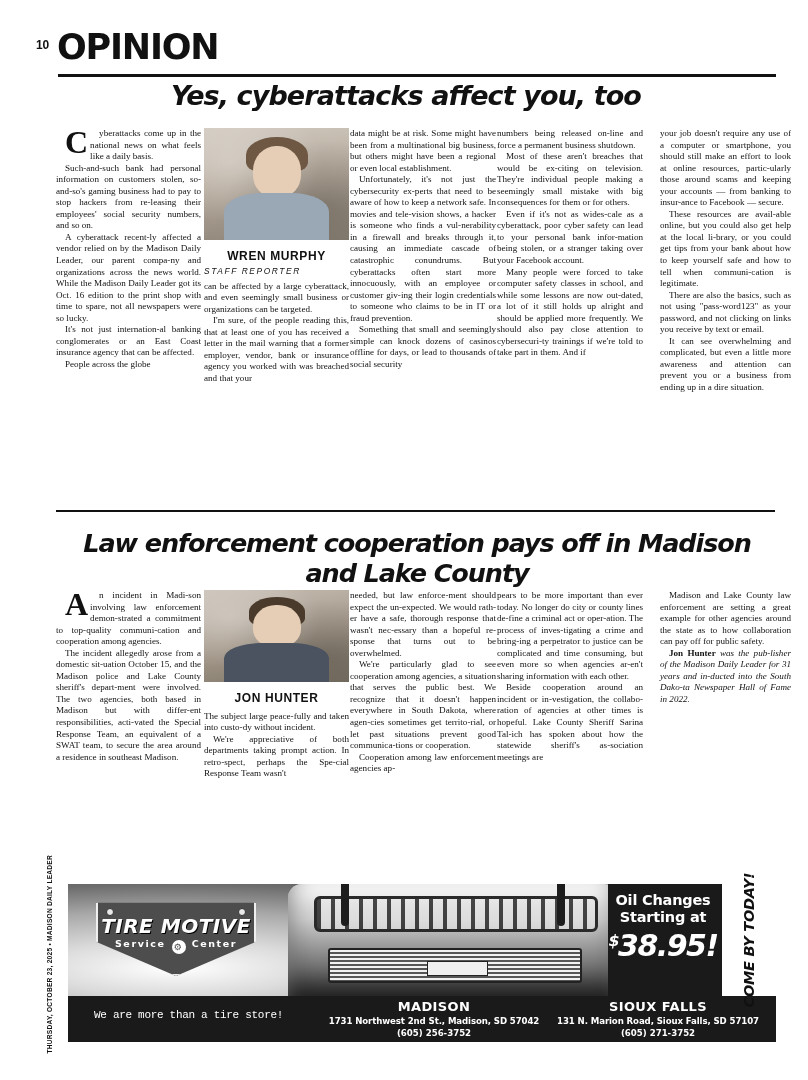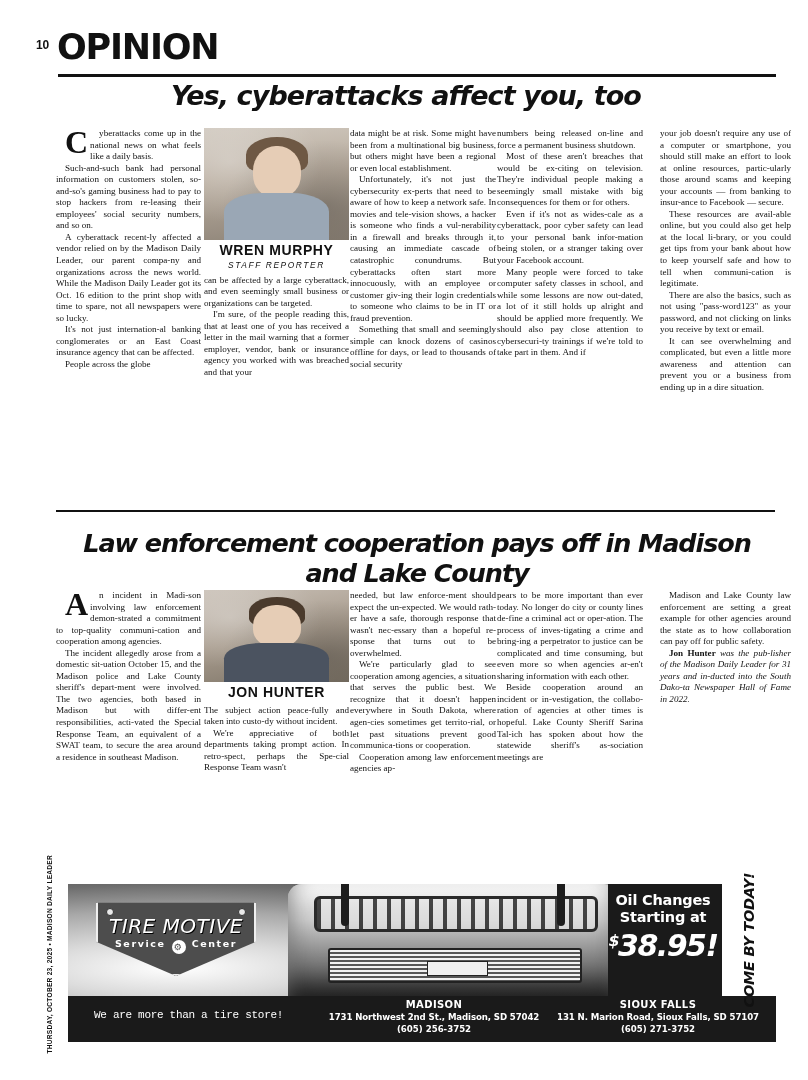--- a/index.html
+++ b/index.html
@@ -163,31 +163,30 @@
   .photo.p2 .hair { background: #4a3a2c; left: 31%; width: 39%; }
   .photo .bg-blur {
     position: absolute; inset: 0;
     background:
       radial-gradient(ellipse at 18% 30%, rgba(255,255,255,.30), transparent 55%),
       radial-gradient(ellipse at 82% 70%, rgba(0,0,0,.22), transparent 60%);
   }
   .caption-name {
     font-family: "Liberation Sans", sans-serif;
     font-weight: bold;
-    font-size: 14px;
+    font-size: 12px;
     letter-spacing: 0.6px;
     text-align: center;
-    margin-top: 5px;
+    margin-top: 11px;
   }
   .caption-role {
     font-family: "Liberation Sans", sans-serif;
     font-style: italic;
     font-size: 8.4px;
     letter-spacing: 1.6px;
-    text-align: center;
     line-height: 12px;
     margin-top: 2px;
     margin-bottom: 4px;
   }
   .caption-name.plain { margin-bottom: 6px; }
 
   
   .divider {
     position: absolute;
     left: 56px;
@@ -303,21 +302,21 @@
     clip-path: polygon(0% 6%, 100% 6%, 100% 56%, 50% 100%, 0% 56%);
     box-shadow: 0 0 0 2px #222;
   }
   .ad-logo-name {
     position: absolute;
     left: 0; top: 16px;
     width: 160px;
     text-align: center;
     font-family: "DejaVu Sans", sans-serif;
     font-style: italic;
-    font-weight: normal;
+    font-weight: bold;
     font-size: 20px;
     color: #fff;
     letter-spacing: 0.5px;
     text-shadow: 1px 1px 0 #000;
   }
   .ad-logo-sub {
     position: absolute;
     left: 0; top: 40px;
     width: 160px;
     text-align: center;
@@ -429,21 +428,21 @@
   .ad-store {
     position: absolute;
     top: 3px;
     text-align: center;
     font-family: "DejaVu Sans", sans-serif;
     font-weight: bold;
   }
   .ad-store.madison { left: 256px; width: 220px; }
   .ad-store.sioux   { left: 476px; width: 228px; }
   .ad-store .city {
-    font-size: 10px;
+    font-size: 13px;
     letter-spacing: 0.4px;
     margin-bottom: 2px;
   }
   .ad-store .addr {
     font-size: 8.6px;
     letter-spacing: -0.1px;
   }
   .ad-store .phone {
     font-size: 8.6px;
     margin-top: 2px;
@@ -540,21 +539,21 @@
     <div class="col c2">
       <div class="photo-block">
         <div class="photo p2">
           <div class="bg-blur"></div>
           <div class="hair"></div>
           <div class="face"></div>
           <div class="body"></div>
         </div>
         <div class="caption-name plain">JON HUNTER</div>
       </div>
-      <p class="noindent">The subject action peace-fully and taken into custo-dy without incident.</p>
+      <p class="noindent">The subject large peace-fully and taken into custo-dy without incident.</p>
       <p>We're appreciative of both departments taking prompt action. In retro-spect, perhaps the Spe-cial Response Team wasn't</p>
     </div>
 
     <div class="col c3">
       <p class="noindent">needed, but law enforce-ment should expect the un-expected. We would rath-er have a safe, thorough response that wasn't nec-essary than a hopeful re-sponse that turns out to be overwhelmed.</p>
       <p>We're particularly glad to see cooperation among agencies, a situation that serves the public best. We recognize that it doesn't happen everywhere in South Dakota, where agen-cies sometimes get territo-rial, or let past situations prevent good communica-tions or cooperation.</p>
       <p>Cooperation among law enforcement agencies ap-</p>
     </div>
 
     <div class="col c4">

